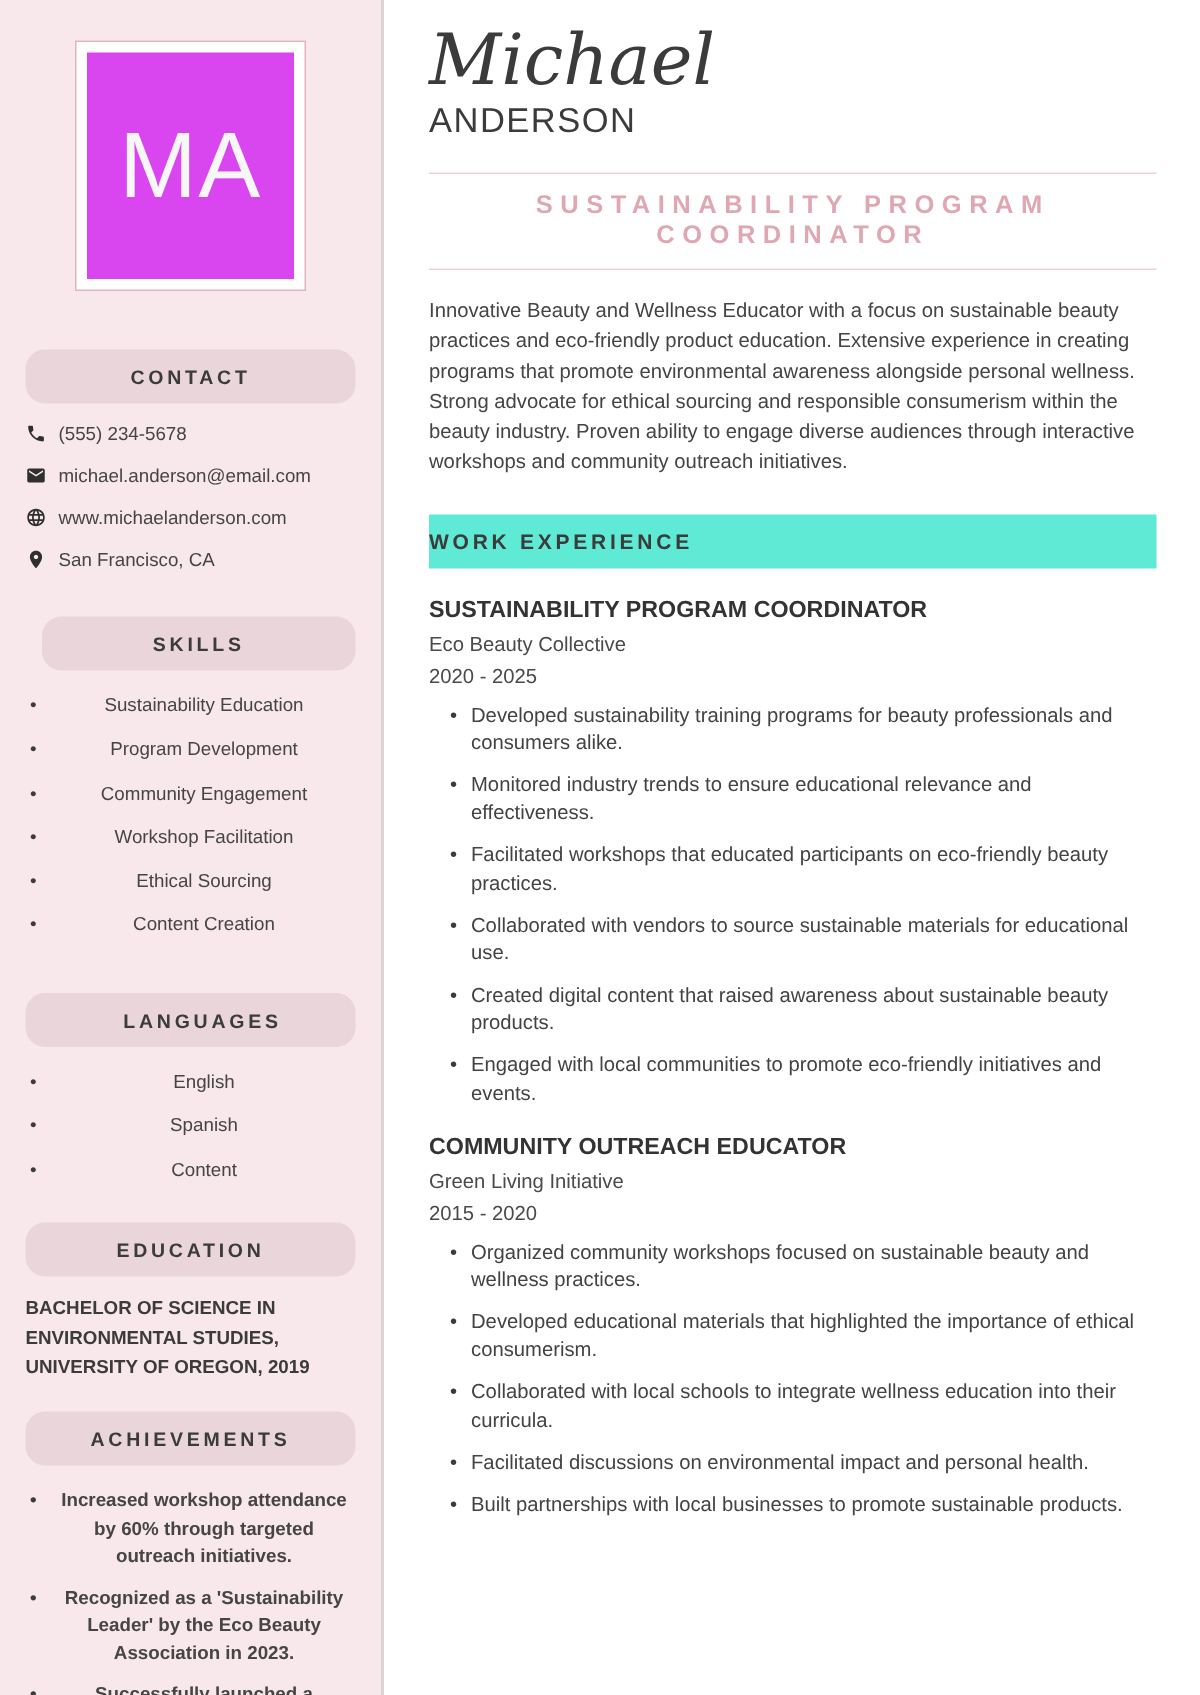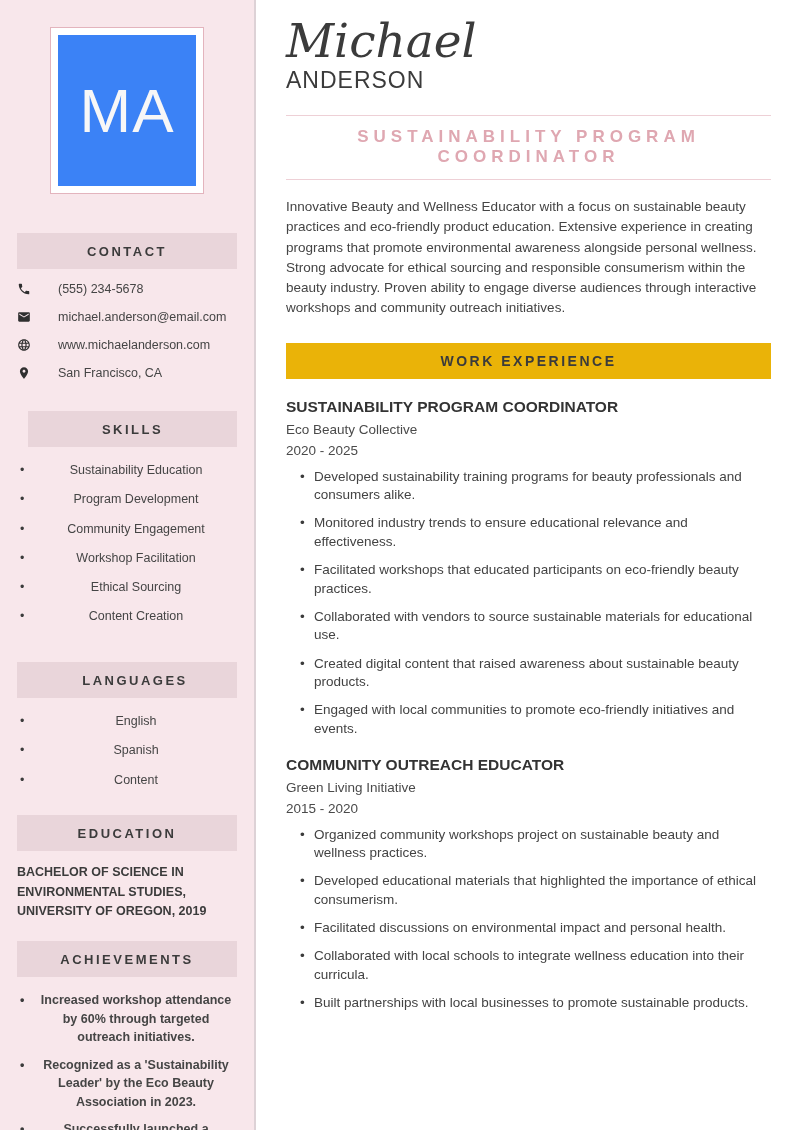--- a/index.html
+++ b/index.html
@@ -25,21 +25,21 @@
     width: 154px;
     height: 167px;
     margin: 0 auto;
     background: #ffffff;
     border: 1px solid #e3b4bd;
     padding: 7px;
   }
   .photo-box {
     width: 100%;
     height: 100%;
-    background: #3b82f6;
+    background: #d946ef;
     display: flex;
     align-items: center;
     justify-content: center;
   }
   .photo-initials {
     color: #f7f7f7;
     font-size: 62px;
     font-weight: 400;
     letter-spacing: 1px;
   }
@@ -47,32 +47,33 @@
     background: #e9d5da;
     margin: 0 17px;
     height: 36px;
     display: flex;
     align-items: center;
     justify-content: center;
     font-size: 13px;
     font-weight: bold;
     letter-spacing: 2.5px;
     color: #3b3b3b;
+    border-radius: 13px;
   }
   .band-contact { margin-top: 39px; }
   .band-skills { margin-top: 31px; margin-left: 28px; }
   .band-languages { margin-top: 36px; padding-left: 16px; }
   .band-education { margin-top: 26px; }
   .band-achievements { margin-top: 20px; }
 
   .contact-list { padding: 13px 17px 0 17px; }
   .contact-item {
     display: flex;
     align-items: center;
-    gap: 27px;
+    gap: 8px;
     margin-bottom: 14px;
     font-size: 12.5px;
     color: #454545;
   }
   .contact-item svg { width: 14px; height: 14px; fill: #2f2f2f; flex: none; }
 
   ul.side-list {
     list-style: none;
     padding: 14px 17px 0 20px;
   }
@@ -135,25 +136,25 @@
     color: #dfa7b1;
   }
   .summary {
     margin-top: 17px;
     font-size: 13.5px;
     line-height: 1.5;
     color: #444444;
   }
   .main-band {
     margin-top: 24px;
-    background: #eab308;
+    background: #5eead4;
     height: 36px;
     display: flex;
     align-items: center;
-    justify-content: center;
+    justify-content: flex-start;
     font-size: 14px;
     font-weight: bold;
     letter-spacing: 2.5px;
     color: #3b3b3b;
   }
   .job { margin-top: 19px; }
   .job + .job { margin-top: 17px; }
   .job-heading {
     font-size: 15.5px;
     font-weight: bold;
@@ -294,21 +295,21 @@
         <li>Engaged with local communities to promote eco-friendly initiatives and events.</li>
       </ul>
   </section>
 
   <section class="job">
     <h3 class="job-heading">COMMUNITY OUTREACH EDUCATOR</h3>
     <div class="job-company">Green Living Initiative</div>
     <div class="job-dates">2015 - 2020</div>
     <ul class="job-bullets">
 
-    <li>Organized community workshops project on sustainable beauty and wellness practices.</li>
+    <li>Organized community workshops focused on sustainable beauty and wellness practices.</li>
         <li>Developed educational materials that highlighted the importance of ethical consumerism.</li>
+        <li>Collaborated with local schools to integrate wellness education into their curricula.</li>
         <li>Facilitated discussions on environmental impact and personal health.</li>
-        <li>Collaborated with local schools to integrate wellness education into their curricula.</li>
         <li>Built partnerships with local businesses to promote sustainable products.</li>
       </ul>
   </section>
 
 </main>
 
 </body></html>

